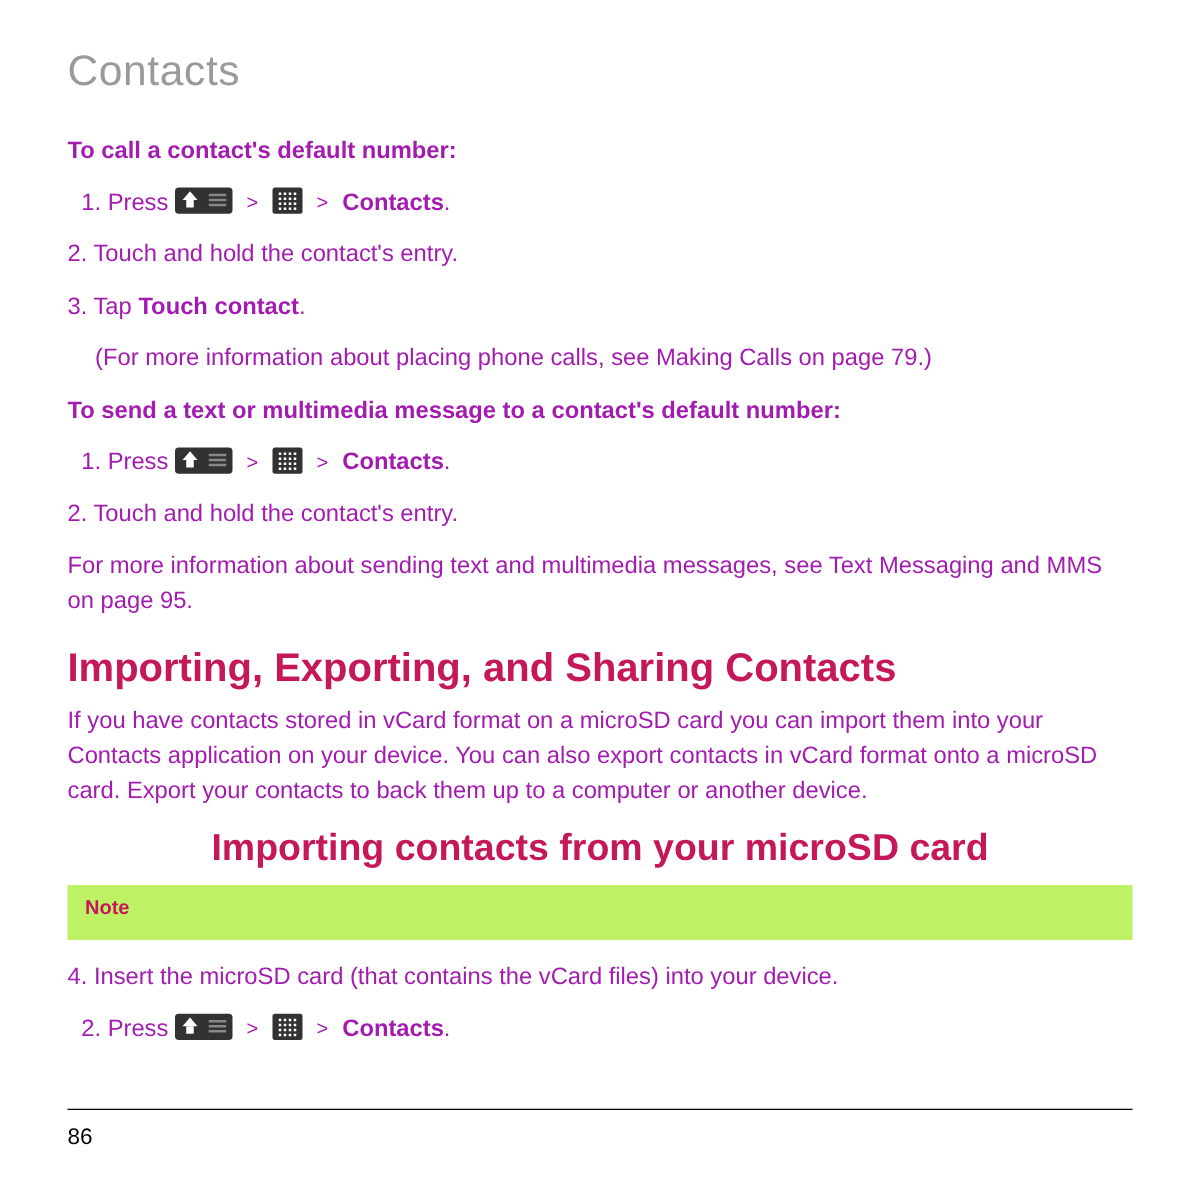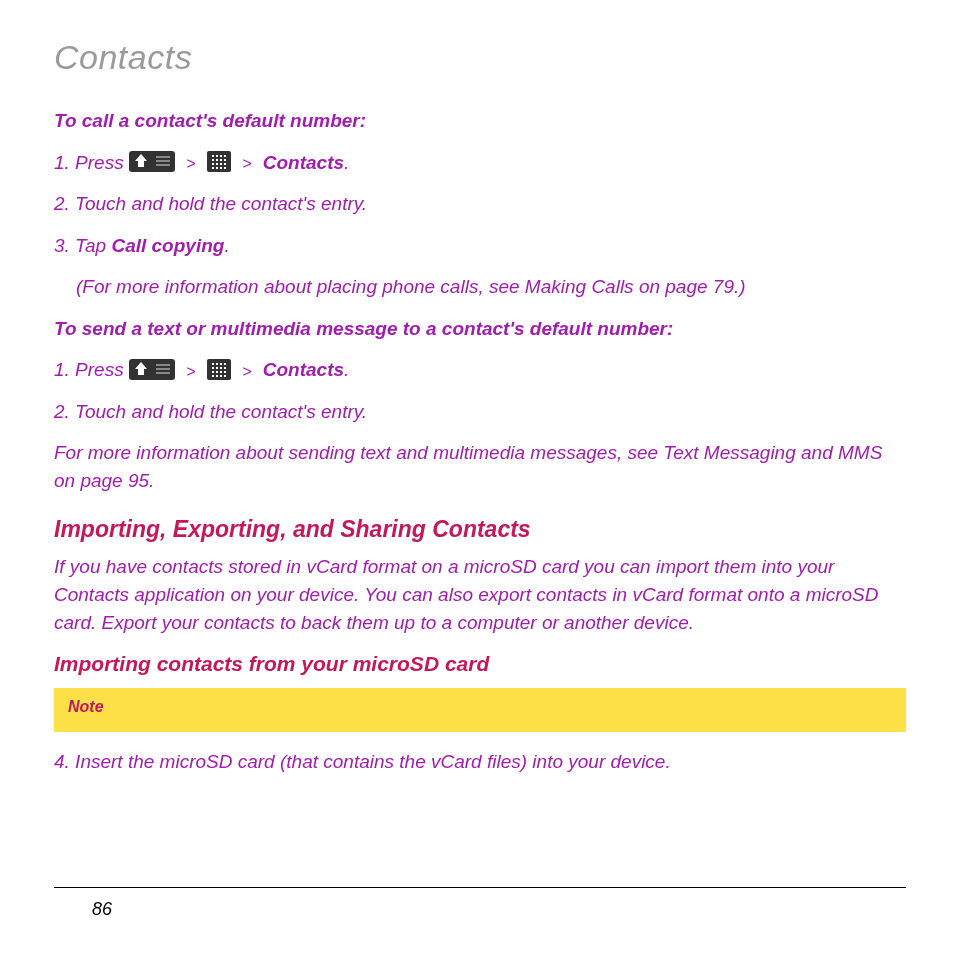--- a/index.html
+++ b/index.html
@@ -1,15 +1,15 @@
 <!DOCTYPE html>
 <html><head>
 <meta charset="utf-8">
 <style>
-  * { margin: 0; padding: 0; box-sizing: border-box; font-style: italic; }
+  * { margin: 0; padding: 0; box-sizing: border-box; }
   body {
     font-family: "Segoe UI", "Myriad Pro", "Helvetica Neue", Arial, sans-serif;
     background: #fff;
     width: 954px;
     height: 954px;
     position: relative;
     color: #000;
   }
   .page {
     padding: 38px 48px 0 54px;
@@ -27,55 +27,55 @@
     margin-bottom: 14px;
     color: #a21caf;
   }
   .bold-run {
     font-weight: 700;
   }
   .indent {
     padding-left: 22px;
   }
   .section-heading {
-    font-size: 23px;
+    font-size: 32px;
     color: #c4185b;
     font-weight: 700;
     margin-top: 22px;
     margin-bottom: 10px;
   }
   .sub-heading {
-    font-size: 21px;
+    font-size: 30px;
     color: #c4185b;
     font-weight: 700;
     margin-top: 16px;
     margin-bottom: 12px;
+    text-align: center;
   }
   .note-box {
-    background: #fde047;
+    background: #bef264;
     padding: 10px 14px 12px 14px;
     margin-bottom: 16px;
   }
   .note-title {
     color: #c4185b;
     font-weight: 700;
     font-size: 16px;
     margin-bottom: 4px;
   }
   .note-body {
     font-size: 15.5px;
     color: #000;
     line-height: 1.3;
   }
   .page-number {
     position: absolute;
     bottom: 34px;
     left: 54px;
     font-size: 18px;
-    margin-left: 38px;
   }
   .footer-rule {
     position: absolute;
     bottom: 66px;
     left: 54px;
     right: 48px;
     border-top: 1px solid #000;
   }
   
   .icon {
@@ -132,21 +132,21 @@
       0 4px 0 #fff, 4px 4px 0 #fff, 8px 4px 0 #fff, 12px 4px 0 #fff,
       0 8px 0 #fff, 4px 8px 0 #fff, 8px 8px 0 #fff, 12px 8px 0 #fff,
       0 12px 0 #fff, 4px 12px 0 #fff, 8px 12px 0 #fff, 12px 12px 0 #fff;
   }
   .sep {
     display: inline-block;
     margin: 0 6px;
     font-size: 16px;
     vertical-align: middle;
   }
-  .step-line { white-space: normal; }
+  .step-line { white-space: normal; margin-left: 11px; }
 </style>
 </head>
 <body>
 
 <div class="page">
 
   <div class="chapter-title">Contacts</div>
 
   <div class="body-text bold-run">To call a contact's default number:</div>
 
@@ -155,21 +155,21 @@
     <span class="icon home-icon"><span class="stripes"></span></span>
     <span class="sep">&gt;</span>
     <span class="icon apps-icon"></span>
     <span class="sep">&gt;</span>
     <span class="bold-run">Contacts</span><span>.</span>
   </div>
 
   <div class="body-text">2. Touch and hold the contact's entry.</div>
 
   <div class="body-text">
-    <span>3. Tap </span><span class="bold-run">Call copying</span><span>.</span>
+    <span>3. Tap </span><span class="bold-run">Touch contact</span><span>.</span>
   </div>
 
   <div class="body-text indent">(For more information about placing phone calls, see Making Calls on page 79.)</div>
 
   <div class="body-text bold-run">To send a text or multimedia message to a contact's default number:</div>
 
   <div class="body-text step-line">
     <span>1. Press </span>
     <span class="icon home-icon"><span class="stripes"></span></span>
     <span class="sep">&gt;</span>
@@ -188,17 +188,25 @@
   <div class="body-text">If you have contacts stored in vCard format on a microSD card you can import them into your Contacts application on your device. You can also export contacts in vCard format onto a microSD card. Export your contacts to back them up to a computer or another device.</div>
 
   <div class="sub-heading">Importing contacts from your microSD card</div>
 
   <div class="note-box">
     <div class="note-title">Note</div>
   </div>
 
   <div class="body-text">4. Insert the microSD card (that contains the vCard files) into your device.</div>
 
+  <div class="body-text step-line">
+    <span>2. Press </span>
+    <span class="icon home-icon"><span class="stripes"></span></span>
+    <span class="sep">&gt;</span>
+    <span class="icon apps-icon"></span>
+    <span class="sep">&gt;</span>
+    <span class="bold-run">Contacts</span><span>.</span>
+  </div>
 
 </div>
 
 <div class="footer-rule"></div>
 <div class="page-number">86</div>
 
 </body></html>

